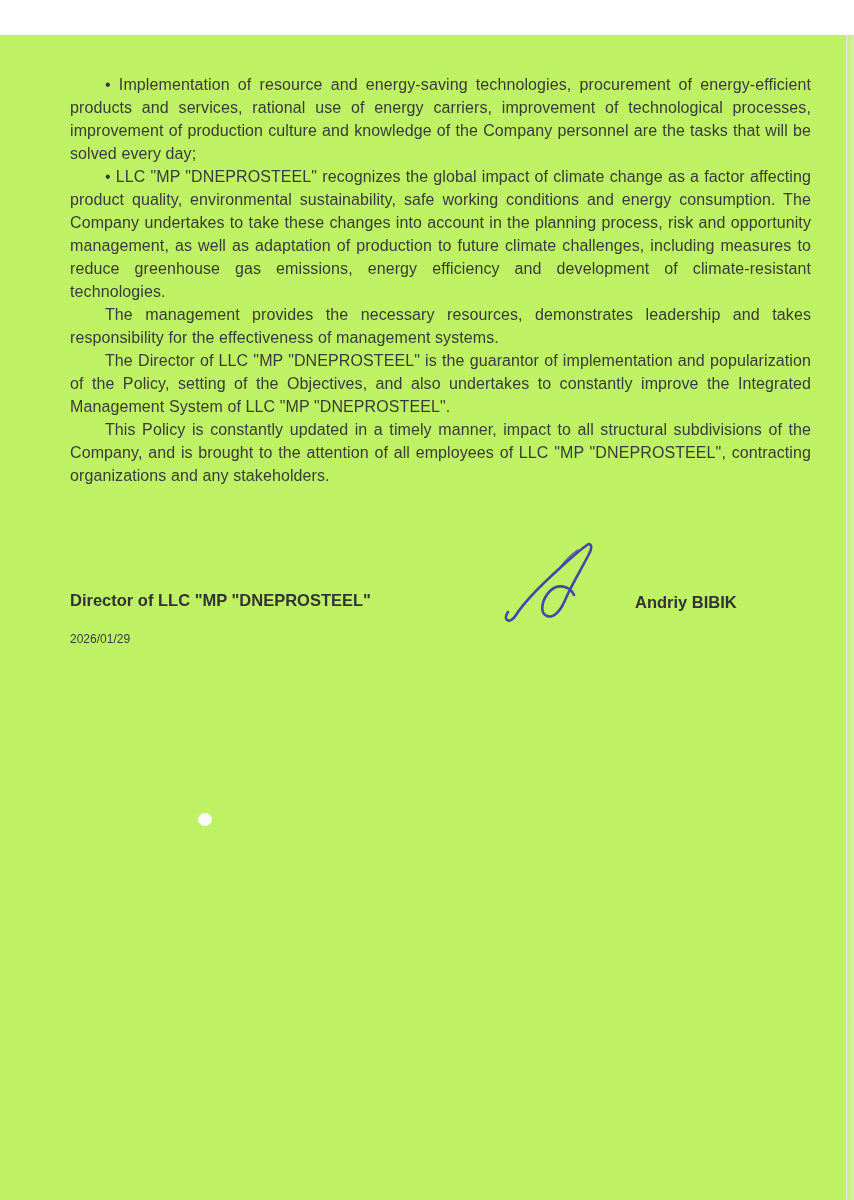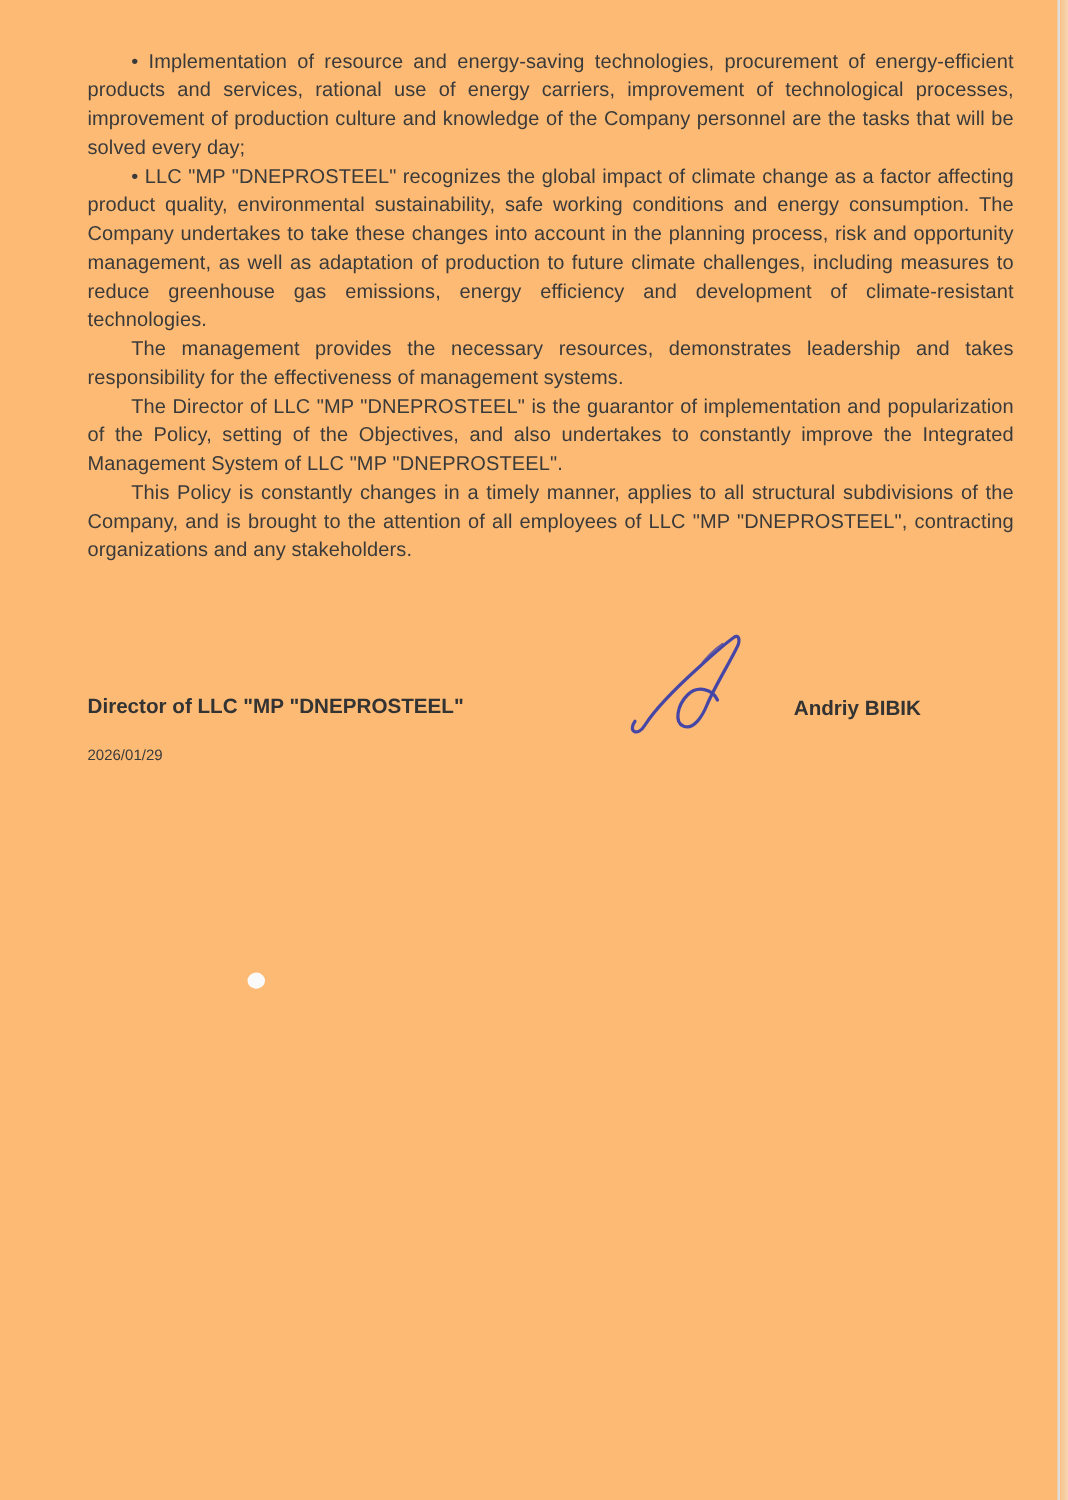--- a/index.html
+++ b/index.html
@@ -11,21 +11,22 @@
     height: 1200px;
     background: #ffffff;
     position: relative;
     overflow: hidden;
     font-family: "Liberation Sans", sans-serif;
     color: #3a3a3a;
   }
   .page {
     position: absolute;
     inset: 0;
-    background: #fdba74;
+    background: #bef264;
+    margin-top: 35px;
   }
   
   .scan-edge-strip {
     position: absolute;
     top: 0;
     right: 0;
     width: 8px;
     height: 1200px;
     background: linear-gradient(to right, rgba(240,240,240,0.0), rgba(236,236,236,0.55));
   }
@@ -105,21 +106,21 @@
 </head>
 <body>
 
 <div class="page">
 
   <div class="content">
     <p class="para">• Implementation of resource and energy-saving technologies, procurement of energy-efficient products and services, rational use of energy carriers, improvement of technological processes, improvement of production culture and knowledge of the Company personnel are the tasks that will be solved every day;</p>
     <p class="para">• LLC "MP "DNEPROSTEEL" recognizes the global impact of climate change as a factor affecting product quality, environmental sustainability, safe working conditions and energy consumption. The Company undertakes to take these changes into account in the planning process, risk and opportunity management, as well as adaptation of production to future climate challenges, including measures to reduce greenhouse gas emissions, energy efficiency and development of climate-resistant technologies.</p>
     <p class="para">The management provides the necessary resources, demonstrates leadership and takes responsibility for the effectiveness of management systems.</p>
     <p class="para">The Director of LLC "MP "DNEPROSTEEL" is the guarantor of implementation and popularization of the Policy, setting of the Objectives, and also undertakes to constantly improve the Integrated Management System of LLC "MP "DNEPROSTEEL".</p>
-    <p class="para">This Policy is constantly changes in a timely manner, applies to all structural subdivisions of the Company, and is brought to the attention of all employees of LLC "MP "DNEPROSTEEL", contracting organizations and any stakeholders.</p>
+    <p class="para">This Policy is constantly updated in a timely manner, impact to all structural subdivisions of the Company, and is brought to the attention of all employees of LLC "MP "DNEPROSTEEL", contracting organizations and any stakeholders.</p>
   </div>
 
   <div class="sig-block">
     <div class="role-label">Director of LLC "MP "DNEPROSTEEL"</div>
 
     <div class="signature-wrap">
       <svg width="110" height="90" viewBox="0 0 110 90" xmlns="http://www.w3.org/2000/svg">
         <path d="M 10 72
                  C 4 80, 12 85, 18 75
                  C 25 64, 42 46, 62 28

